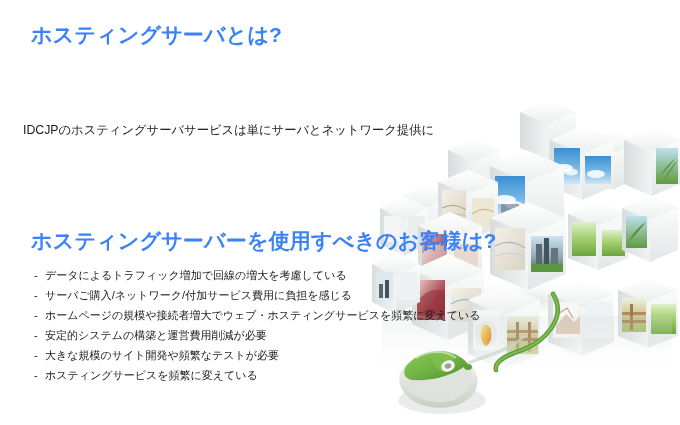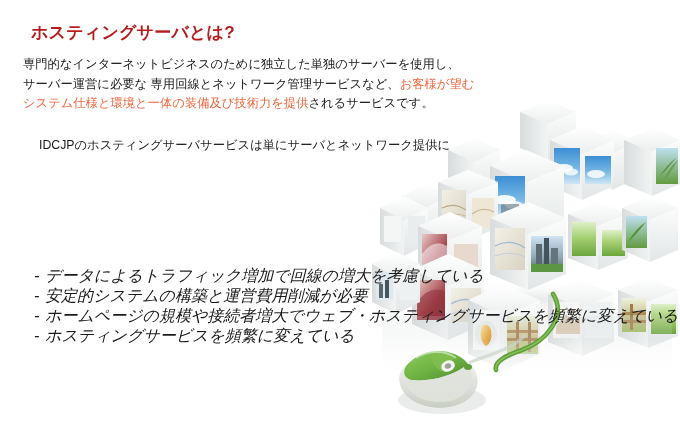--- a/index.html
+++ b/index.html
@@ -33,56 +33,55 @@
   
   .content {
     position: absolute;
     left: 0; top: 0;
     width: 520px;
     height: 425px;
   }
 
   .heading {
     position: absolute;
-    color: #b91c1c;
-    font-size: 17px;
+    color: #3b82f6;
+    font-size: 21px;
     font-weight: bold;
     letter-spacing: 0.2px;
     white-space: nowrap;
   }
   #heading-1 { left: 31px; top: 21px; }
   #heading-2 { left: 31px; top: 227px; }
 
   .para {
     position: absolute;
     left: 23px;
     color: #1a1a1a;
     font-size: 12.3px;
     line-height: 19.5px;
     white-space: nowrap;
   }
   #para-1 { top: 55px; }
-  #para-2 { top: 136px; margin-left: 16px; }
+  #para-2 { top: 121px; }
 
   .para .hl { color: #f0653c; }
 
   .bullets {
     position: absolute;
     left: 34px;
     top: 266px;
     margin: 0;
     padding: 0;
     list-style: none;
   }
   .bullets li {
     color: #1a1a1a;
-    font-size: 16px;
+    font-size: 11px;
     line-height: 19.9px;
     white-space: nowrap;
-    font-style: italic;
   }
   .bullets li .dash {
     display: inline-block;
     width: 11px;
     color: #1a1a1a;
   }
 </style>
 </head>
 <body>
 
@@ -367,32 +366,30 @@
           <ellipse cx="96" cy="263" rx="4" ry="3" fill="#5f9e3a"></ellipse>
         </g>
       </g>
     </svg>
   </div>
 
   <div class="content">
 
     <div class="heading" id="heading-1">ホスティングサーバとは?</div>
 
-    <div class="para" id="para-1">
-      <span>専門的なインターネットビジネスのために独立した単独のサーバーを使用し、</span><br>
-      <span>サーバー運営に必要な 専用回線とネットワーク管理サービスなど、</span><span class="hl">お客様が望む</span><br>
-      <span class="hl">システム仕様と環境と一体の装備及び技術力を提供</span><span>されるサービスです。</span>
-    </div>
 
     <div class="para" id="para-2">
       <span>IDCJPのホスティングサーバサービスは単にサーバとネットワーク提供に</span><br>
       <br>
     </div>
 
+    <div class="heading" id="heading-2">ホスティングサーバーを使用すべきのお客様は?</div>
 
     <ul class="bullets" id="audience-list">
         <li><span class="dash">-</span><span>データによるトラフィック増加で回線の増大を考慮している</span></li>
+        <li><span class="dash">-</span><span>サーバご購入/ネットワーク/付加サービス費用に負担を感じる</span></li>
+        <li><span class="dash">-</span><span>ホームページの規模や接続者増大でウェブ・ホスティングサービスを頻繁に変えている</span></li>
         <li><span class="dash">-</span><span>安定的システムの構築と運営費用削減が必要</span></li>
-        <li><span class="dash">-</span><span>ホームページの規模や接続者増大でウェブ・ホスティングサービスを頻繁に変えている</span></li>
+        <li><span class="dash">-</span><span>大きな規模のサイト開発や頻繁なテストが必要</span></li>
         <li><span class="dash">-</span><span>ホスティングサービスを頻繁に変えている</span></li>
       </ul>
   </div>
 </div>
 
 </body></html>

